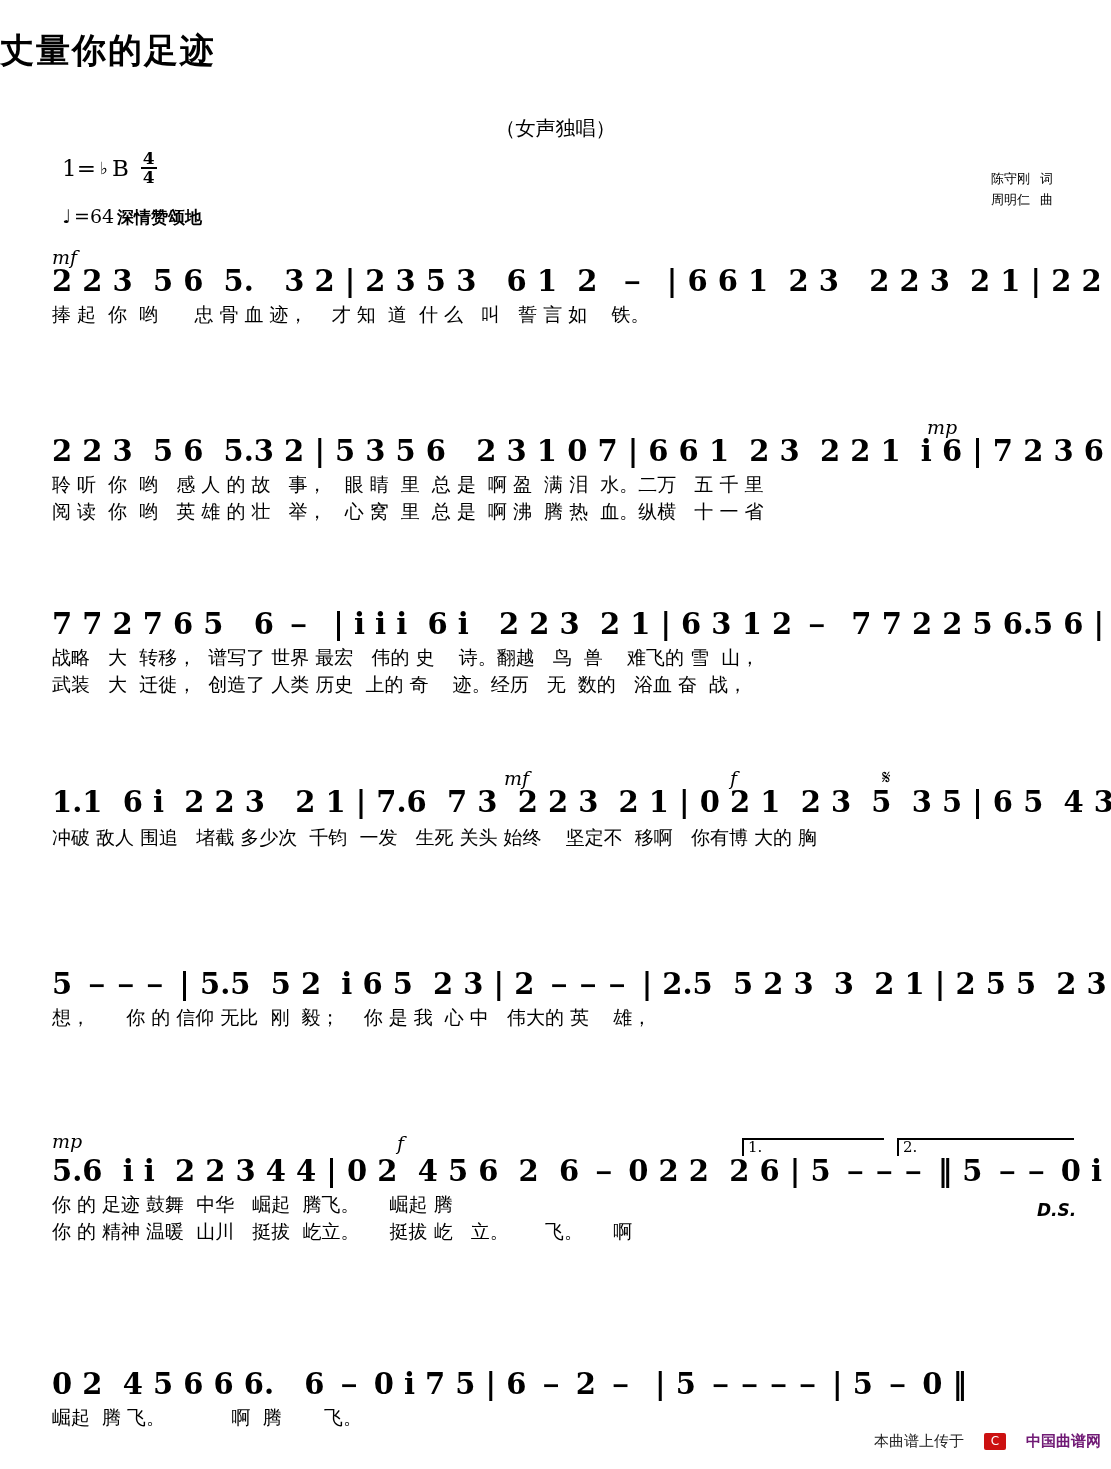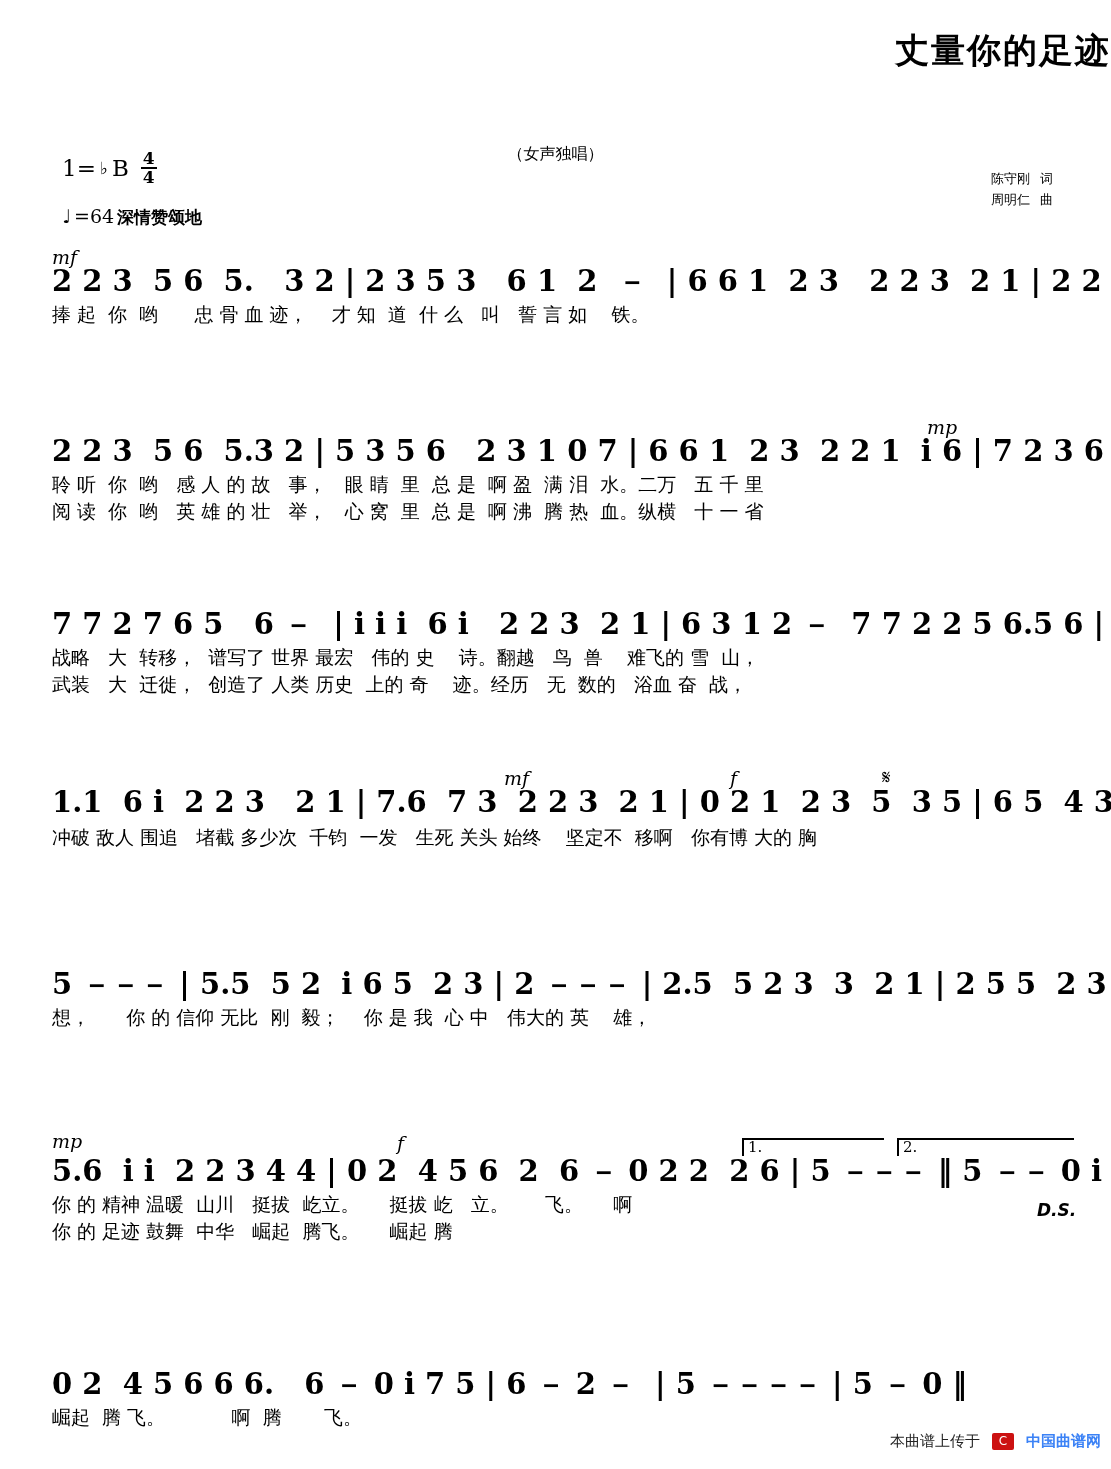--- a/index.html
+++ b/index.html
@@ -9,30 +9,29 @@
     font-family:"Liberation Sans","DejaVu Sans",sans-serif;
     color:#000;
     position:relative;
     overflow:hidden;
   }
   .sheet{position:relative;width:1111px;height:1469px;}
 
   
   .title{
     position:absolute;top:28px;left:0;width:1111px;
-    text-align:right;
+    text-align:left;
     font-size:34px;font-weight:bold;
     letter-spacing:2px;
     font-family:"DejaVu Sans",sans-serif;
   }
   .subtitle{
     position:absolute;top:115px;left:0;width:1111px;
-    text-align:center;font-size:16px;
+    text-align:center;font-size:20px;
     font-family:"DejaVu Sans",sans-serif;
-    margin-top:29px;
   }
 
   .keysig{
     position:absolute;left:62px;top:150px;
     font-size:23px;font-family:"DejaVu Serif",serif;
     display:flex;align-items:center;gap:4px;
   }
   .keysig .flat{font-size:17px;vertical-align:super;}
   .meter{display:inline-block;text-align:center;line-height:1.0;font-size:17px;font-weight:bold;margin-left:8px;}
   .meter .num{display:block;border-bottom:2px solid #000;padding:0 2px;}
@@ -78,28 +77,28 @@
   }
   .repeat-box{
     position:absolute;border-left:2px solid #000;border-top:2px solid #000;
     height:16px;
   }
   .repeat-box span{position:absolute;left:4px;top:-2px;font-size:15px;font-family:"DejaVu Serif",serif;}
 
   .footer{
     position:absolute;right:10px;bottom:18px;
     font-size:15px;color:#222;
-    display:flex;align-items:center;gap:12px;
+    display:flex;align-items:center;gap:20px;
     font-family:"DejaVu Sans",sans-serif;
   }
   .footer .logo{
     display:inline-block;width:22px;height:17px;background:#cc1111;color:#fff;
     font-size:12px;text-align:center;line-height:17px;border-radius:2px;
   }
-  .footer .site{color:#3b82f6;font-weight:bold;text-align:right;}
+  .footer .site{color:#701a75;font-weight:bold;text-align:right;}
 </style>
 </head>
 <body>
 
 <div class="sheet">
 
   <div class="title">丈量你的足迹</div>
   <div class="subtitle">（女声独唱）</div>
 
   <div class="keysig">
@@ -158,22 +157,22 @@
   <div class="system" style="top:1152px;">
     <div class="dyn" style="left:0px;top:-22px;">mp</div>
     <div class="dyn" style="left:345px;top:-20px;">f</div>
     <div class="repeat-box" style="left:690px;top:-14px;width:140px;">
         <span>1.</span>
       </div>
     <div class="repeat-box" style="left:845px;top:-14px;width:175px;">
         <span>2.</span>
       </div>
     <div class="notes">5.6  i i  2 2 3 4 4 | 0 2  4 5 6  2  6 － 0 2 2  2 6 | 5 －－－ ‖ 5 －－ 0 i 2 ‖</div>
+    <div class="lyric">你 的 足迹 鼓舞  中华   崛起  腾飞。     崛起 腾</div>
     <div class="lyric">你 的 精神 温暖  山川   挺拔  屹立。     挺拔 屹   立。      飞。     啊</div>
-    <div class="lyric">你 的 足迹 鼓舞  中华   崛起  腾飞。     崛起 腾</div>
     <div class="mark" style="left:985px;top:48px;font-style:italic;font-weight:bold;">D.S.</div>
   </div>
 
   <div class="system" style="top:1365px;">
     <div class="notes">0 2  4 5 6 6 6.   6 － 0 i 7 5 | 6 － 2 －  | 5 －－－－ | 5 － 0 ‖</div>
     <div class="lyric">崛起  腾 飞。           啊  腾       飞。</div>
   </div>
 
   <div class="footer">
     <span>本曲谱上传于</span>

